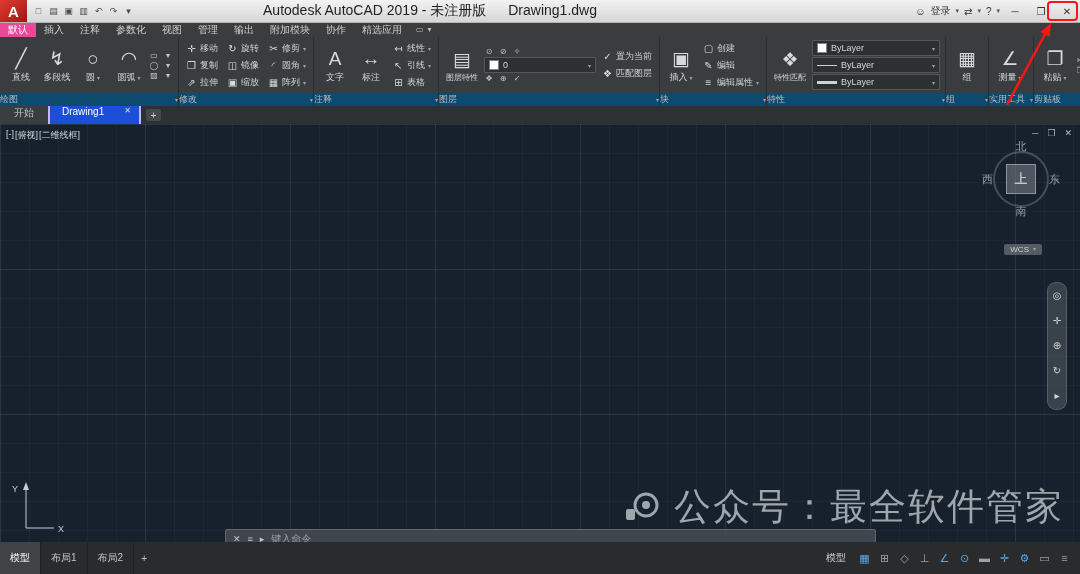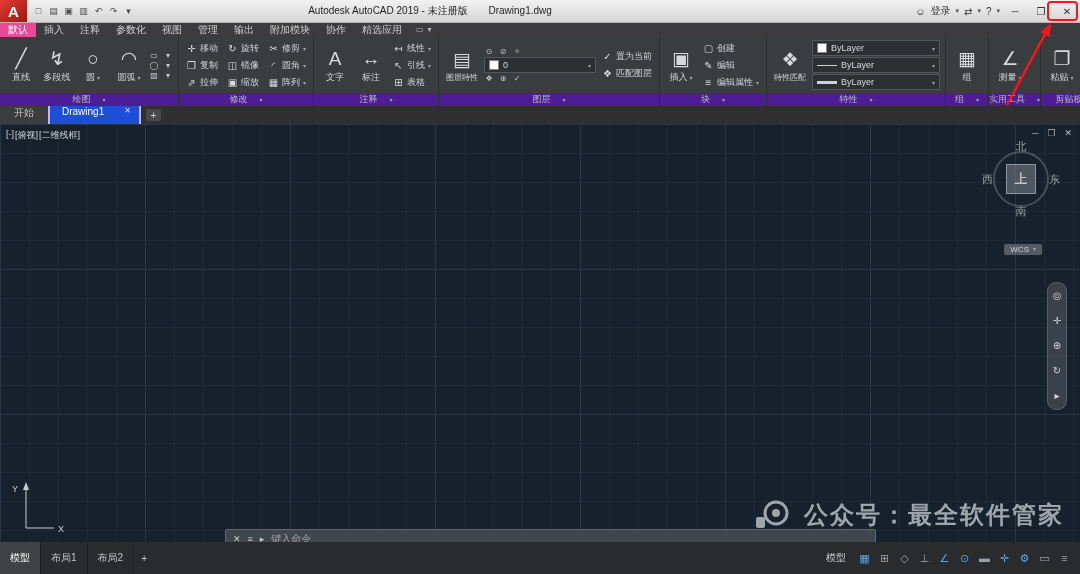--- a/index.html
+++ b/index.html
@@ -11,21 +11,21 @@
   .anno{position:absolute;inset:0;z-index:60;pointer-events:none}
 
   
   .titlebar{position:absolute;top:0;left:0;right:0;height:22px;z-index:40;
             background:linear-gradient(#f2f2f2,#d6d6d6);border-bottom:1px solid #b5b5b5;
             display:flex;align-items:center}
   .logo{width:27px;height:22px;display:flex;align-items:center;justify-content:center;
         background:linear-gradient(140deg,#e03c31,#9f1710);color:#fff;font-weight:bold;font-size:15px;cursor:pointer}
   .qat{display:flex;align-items:center;gap:2px;padding:0 5px}
   .qat span{width:13px;text-align:center;font-size:9px;color:#4a4a4a;cursor:pointer}
-  .titletext{position:absolute;left:200px;right:420px;text-align:center;font-size:10px;color:#1f1f1f;
+  .titletext{position:absolute;left:200px;right:420px;text-align:center;font-size:14px;color:#1f1f1f;
              white-space:nowrap;pointer-events:none}
   .titletext .doc{margin-left:18px}
   .tsearch{position:absolute;left:640px;top:3px;width:148px;height:15px;background:#4c4c4c;border:1px solid #3a3a3a;
            border-radius:2px;display:flex;align-items:center;padding:0 4px;gap:4px}
   .tsearch input{flex:1;background:transparent;border:none;outline:none;color:#c9c9c9;
                  font-size:9px;font-style:italic;font-family:inherit;min-width:0}
   .mag{width:6px;height:6px;border:1px solid #9b9b9b;border-radius:50%;position:relative;flex:0 0 auto}
   .mag::after{content:"";position:absolute;width:4px;height:1px;background:#9b9b9b;
               transform:rotate(45deg);right:-3px;bottom:-2px}
   .tright{position:absolute;right:80px;top:0;height:22px;display:flex;align-items:center;gap:5px;
@@ -38,22 +38,22 @@
   
   .rtabs{position:absolute;top:22px;left:0;right:0;height:15px;background:#3c3c3e;display:flex;align-items:stretch;z-index:30}
   .rtab{display:flex;align-items:center;padding:0 8px;font-size:10px;color:#cfcfcf;cursor:pointer;white-space:nowrap}
   .rtab.active{background:#ec4899;color:#fff}
   .rtab-extra{display:flex;align-items:center;gap:4px;margin-left:6px;color:#b9b9b9;font-size:8px}
 
   
   .ribbon{position:absolute;top:37px;left:0;right:0;height:69px;background:#3a3d40;display:flex;z-index:30;overflow:hidden}
   .panel{display:flex;flex-direction:column;border-right:1px solid #2b2d2f;flex:0 0 auto}
   .pcontent{flex:1;display:flex;align-items:center;padding:2px 5px;gap:4px}
-  .plabel{height:13px;background:#4c1d95;color:#b7bbc0;font-size:9px;display:flex;
-          align-items:center;justify-content:center;gap:12px;cursor:pointer;white-space:nowrap}
+  .plabel{height:13px;background:#0c4a6e;color:#b7bbc0;font-size:9px;display:flex;
+          align-items:center;justify-content:space-between;gap:5px;cursor:pointer;white-space:nowrap}
   .pcaret{font-size:6px;color:#9aa0a6}
   .bigtool{display:flex;flex-direction:column;align-items:center;justify-content:center;gap:1px;
            padding:1px 2px;border-radius:2px;cursor:pointer;min-width:28px}
   .bicon{font-size:19px;line-height:23px;color:#d7dadd}
   .blabel{font-size:9px;color:#d2d5d8;white-space:nowrap;display:flex;align-items:center;gap:2px}
   .b8{font-size:8px}
   .caret{font-size:6px;color:#9aa0a6}
   .toolcol{display:flex;flex-direction:column;justify-content:center;gap:1px}
   .smalltool{display:flex;align-items:center;gap:3px;font-size:9px;color:#ced2d6;height:16px;
              padding:0 2px;border-radius:2px;cursor:pointer;white-space:nowrap}
@@ -106,21 +106,21 @@
           background:rgba(92,98,104,0.5);border:1px solid rgba(135,141,147,0.4);border-radius:9px;
           display:flex;flex-direction:column;align-items:center;gap:15px;color:#d3d7da;font-size:10px}
   .navbar span{cursor:pointer;line-height:10px}
   .ucs{position:absolute;left:8px;bottom:12px;z-index:5}
   .cmdline{position:absolute;left:225px;bottom:4px;width:635px;height:17px;z-index:6;
            background:rgba(68,74,80,0.92);border:1px solid rgba(125,131,137,0.55);border-radius:2px;
            display:flex;align-items:center;gap:7px;padding:0 7px;font-size:10px;color:#b4b9be}
   .cicon{cursor:pointer;font-size:9px;color:#c4c9cd}
   .prompt{color:#9aa0a6;cursor:text}
   .watermark{position:absolute;right:16px;bottom:20px;display:flex;align-items:center;gap:12px;z-index:7;
-             color:rgba(178,184,190,0.88);font-size:24px;font-weight:bold;letter-spacing:2px}
+             color:rgba(178,184,190,0.88);font-size:37px;font-weight:normal;letter-spacing:2px}
 
   
   .statusbar{position:absolute;left:0;right:0;bottom:0;height:32px;background:#2a2b2d;display:flex;
              align-items:stretch;z-index:40;font-size:10px;color:#c2c6ca}
   .ltab{display:flex;align-items:center;padding:0 10px;border-right:1px solid #202123;cursor:pointer;color:#c2c6ca}
   .ltab.active{background:#404245;color:#fff}
   .ltab-add{display:flex;align-items:center;padding:0 7px;cursor:pointer;color:#c2c6ca}
   .sspace{flex:1}
   .smodel{display:flex;align-items:center;padding:0 9px;cursor:pointer;color:#cfd3d7}
   .sicons{display:flex;align-items:center;gap:1px;padding-right:6px}

